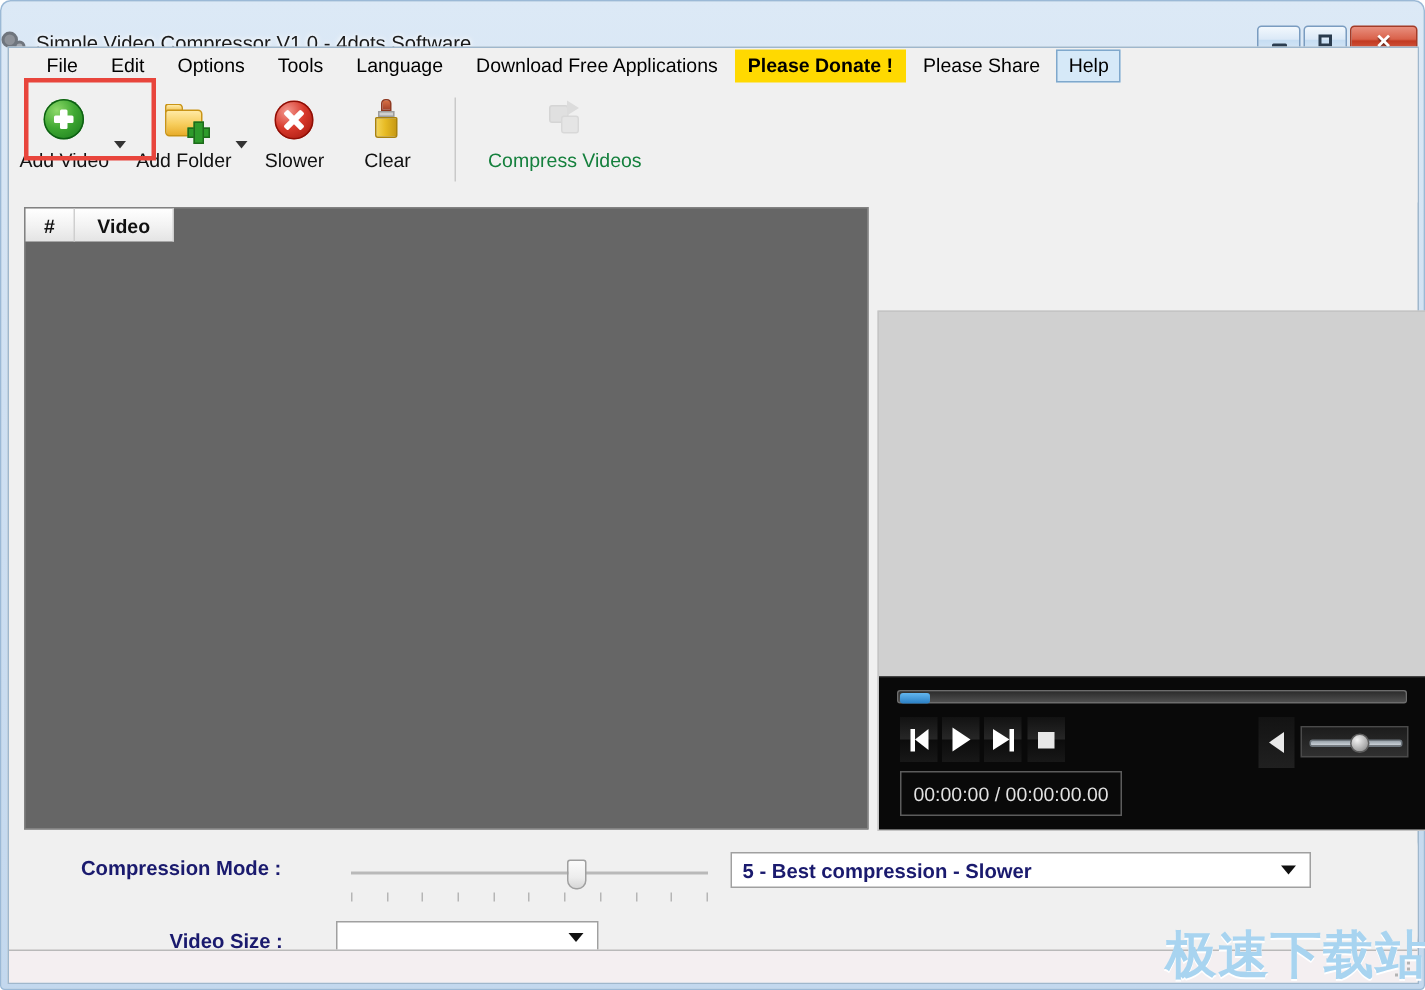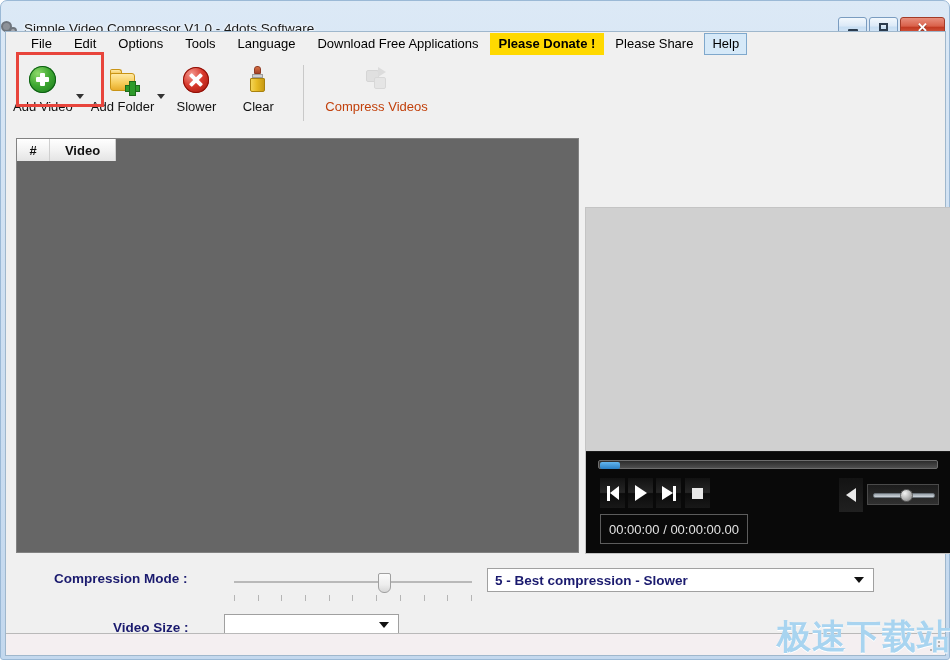--- a/index.html
+++ b/index.html
@@ -115,21 +115,21 @@
   .tbtn {
     display: flex; flex-direction: column;
     align-items: center; justify-content: flex-start;
     padding: 4px 7px 2px 7px;
     min-width: 62px;
     position: relative;
   }
   .tbtn .tlabel {
     font-size: 13px; color: #111; margin-top: 4px; white-space: nowrap;
   }
-  .tbtn.disabled .tlabel { color: #c2410c; }
+  .tbtn.disabled .tlabel { color: #15803d; }
   .tb-group { display: flex; align-items: flex-start; position: relative; }
   .drop-arrow {
     align-self: center;
     margin-left: -4px; margin-top: 16px;
     width: 0; height: 0;
     border-left: 4px solid transparent;
     border-right: 4px solid transparent;
     border-top: 5px solid #333;
   }
   .tb-sep {

